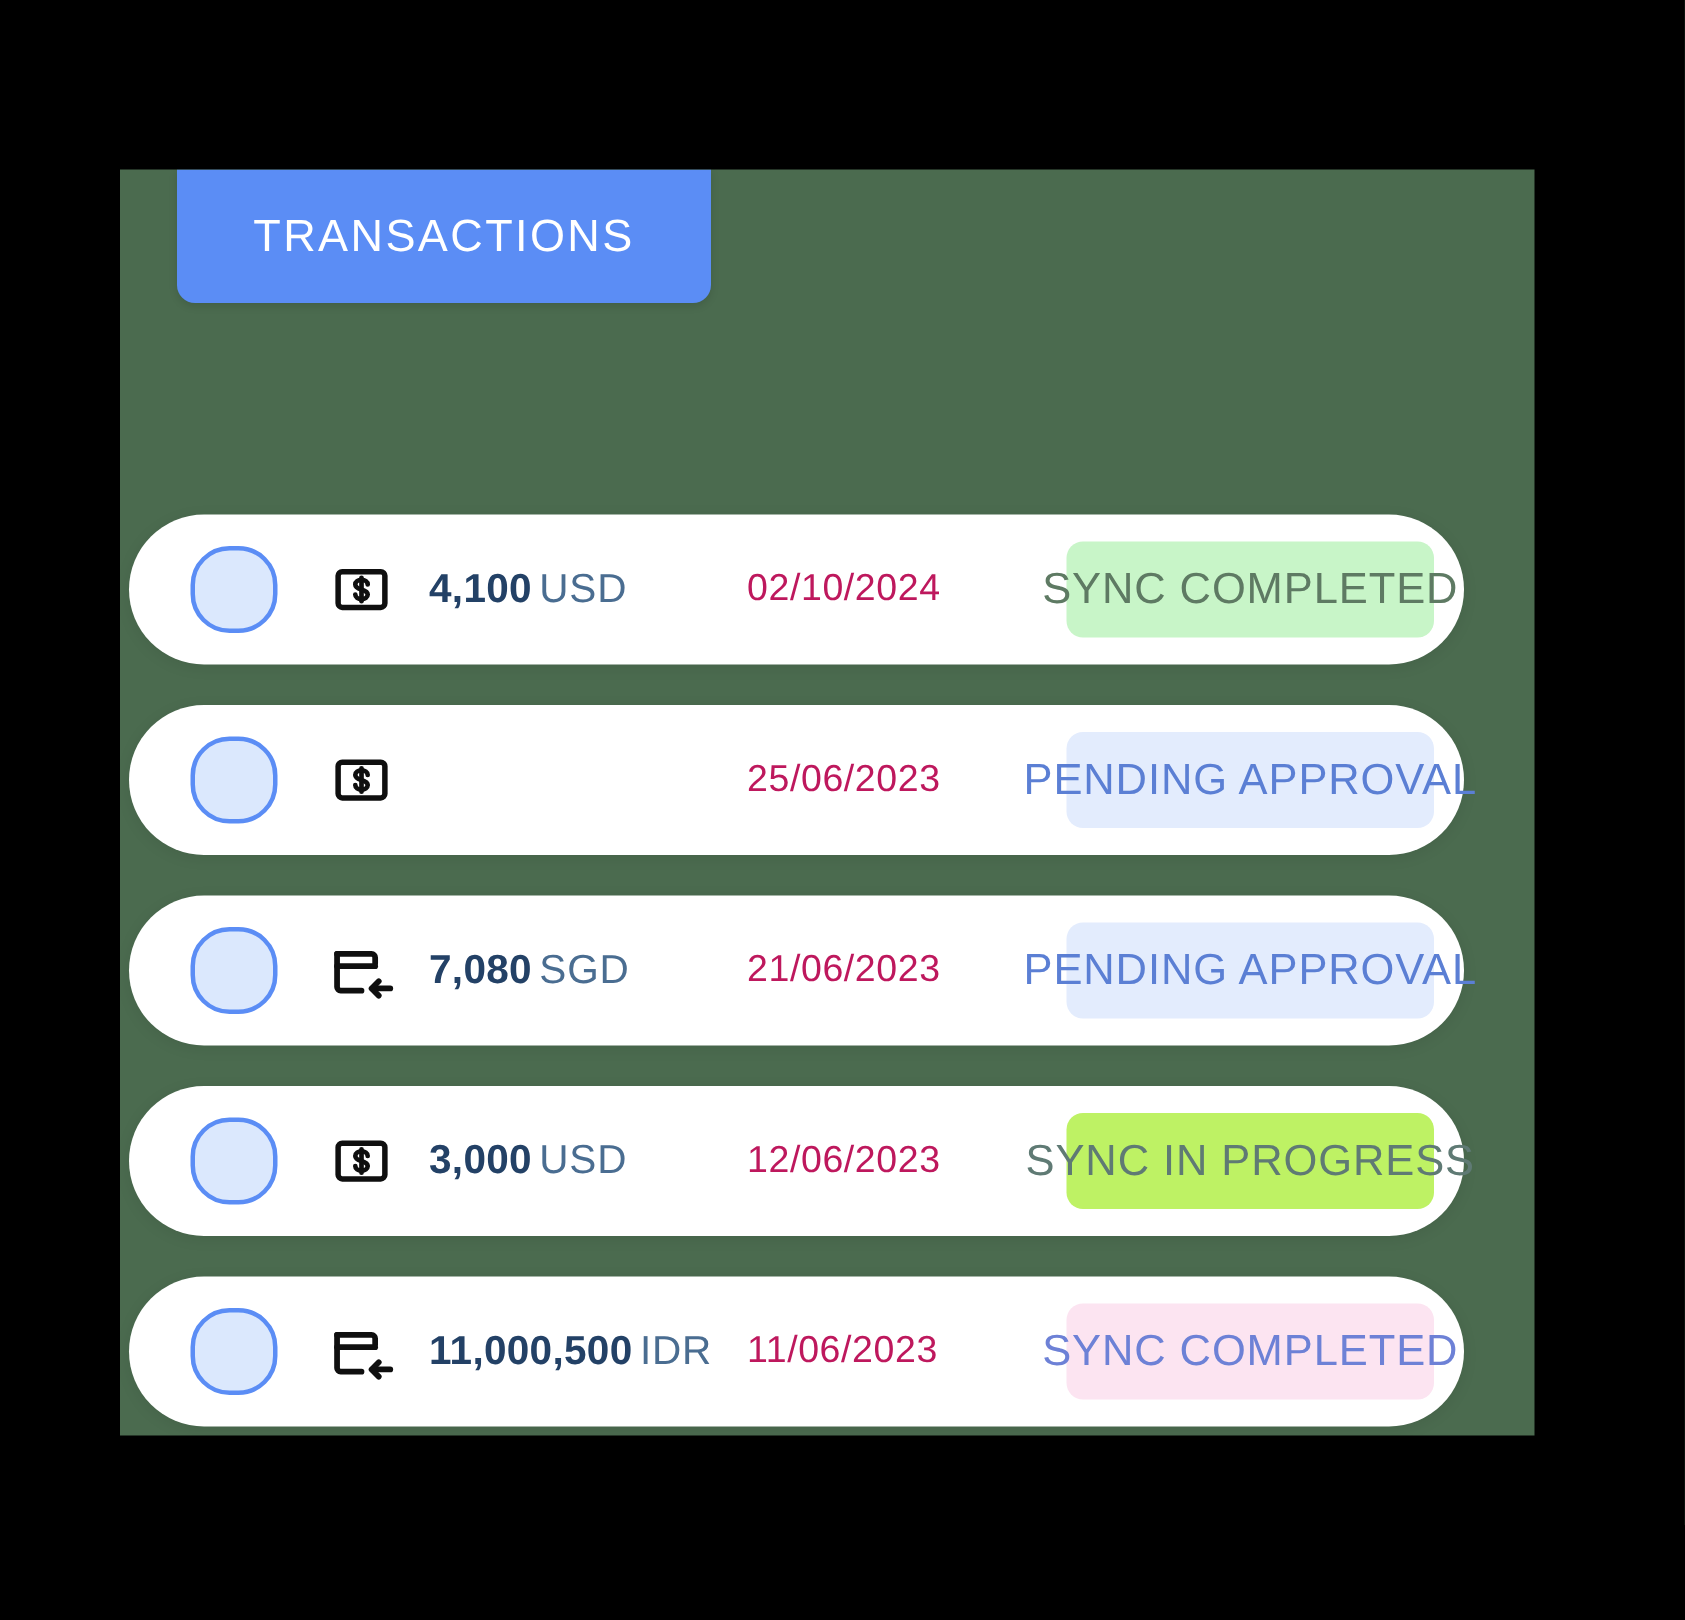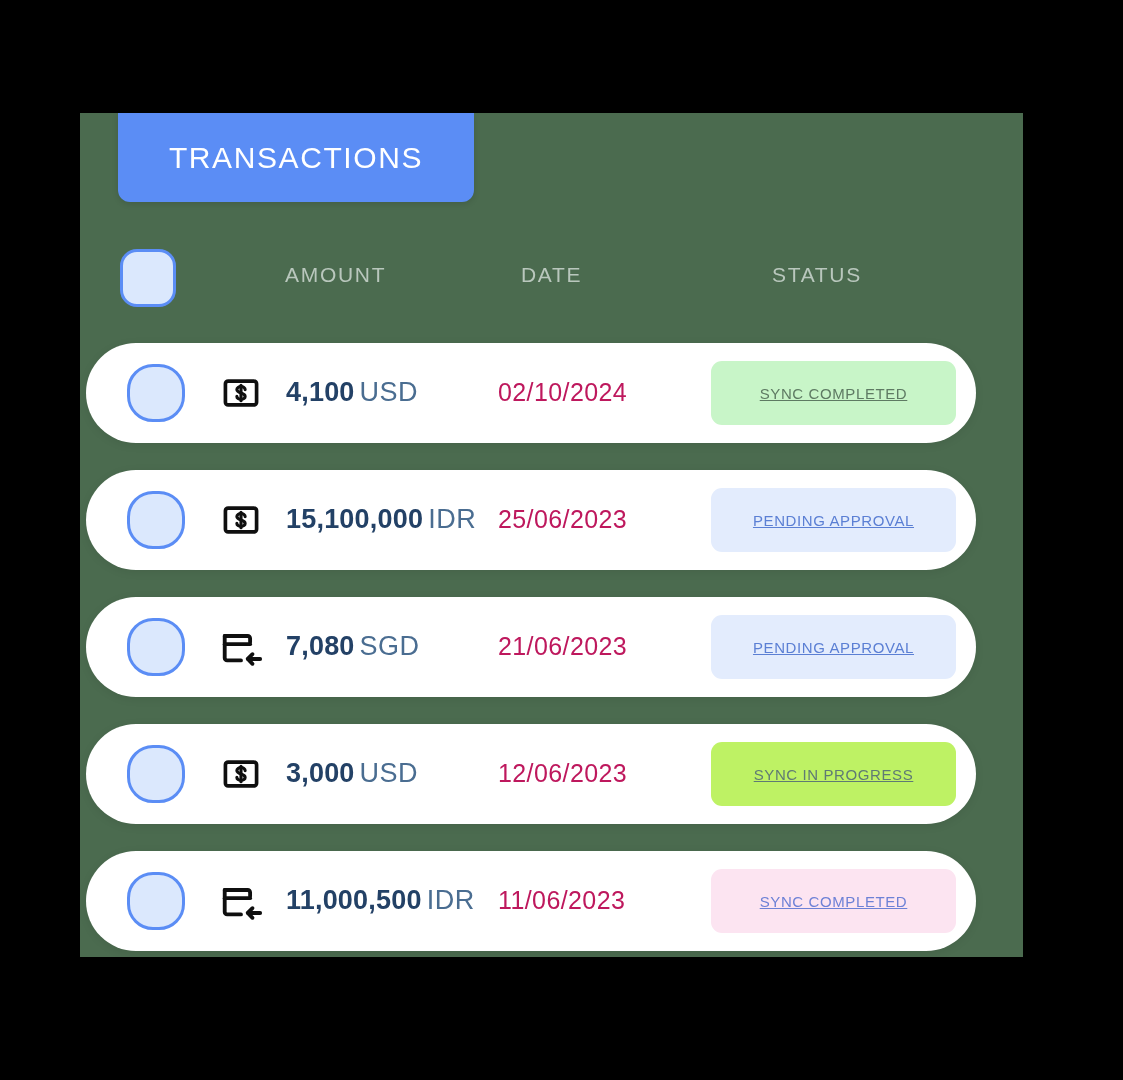--- a/index.html
+++ b/index.html
@@ -177,43 +177,36 @@
   .badge {
     position: absolute;
     left: 625px;
     top: 18px;
     width: 245px;
     height: 64px;
     border-radius: 11px;
     display: flex;
     align-items: center;
     justify-content: center;
-    font-size: 15px;
+    font-size: 29px;
     letter-spacing: 0.6px;
     white-space: nowrap;
-    text-decoration: underline;
   }
 </style>
 </head>
 <body>
 
 <div id="root">
 
   <div class="panel">
 
     <div class="tabs">
       <div class="tab tab-active">TRANSACTIONS</div>
     </div>
 
-    <div class="col-head">
-      <div class="chk chk-head"></div>
-      <div class="col-label col-amount">AMOUNT</div>
-      <div class="col-label col-date">DATE</div>
-      <div class="col-label col-status">STATUS</div>
-    </div>
 
     <div class="rows" id="rows-container">
         <div class="row">
           <div class="chk chk-row"></div>
           <div class="row-icon">
             <svg width="44" height="44" viewBox="0 0 48 48" fill="none">
               <rect x="7" y="11" width="34" height="26" rx="3" stroke="#0f0f0f" stroke-width="4"></rect>
               <path d="M24 15.5v17" stroke="#0f0f0f" stroke-width="3.4" stroke-linecap="round"></path>
               <path d="M28.5 20.3c0-2-2-3.3-4.5-3.3s-4.5 1.3-4.5 3.3 2 2.9 4.5 3.7 4.5 1.7 4.5 3.7-2 3.3-4.5 3.3-4.5-1.3-4.5-3.3" stroke="#0f0f0f" stroke-width="3.4" stroke-linecap="round" stroke-linejoin="round"></path>
             </svg>
@@ -224,21 +217,20 @@
         </div>
         <div class="row">
           <div class="chk chk-row"></div>
           <div class="row-icon">
             <svg width="44" height="44" viewBox="0 0 48 48" fill="none">
               <rect x="7" y="11" width="34" height="26" rx="3" stroke="#0f0f0f" stroke-width="4"></rect>
               <path d="M24 15.5v17" stroke="#0f0f0f" stroke-width="3.4" stroke-linecap="round"></path>
               <path d="M28.5 20.3c0-2-2-3.3-4.5-3.3s-4.5 1.3-4.5 3.3 2 2.9 4.5 3.7 4.5 1.7 4.5 3.7-2 3.3-4.5 3.3-4.5-1.3-4.5-3.3" stroke="#0f0f0f" stroke-width="3.4" stroke-linecap="round" stroke-linejoin="round"></path>
             </svg>
           </div>
-          <div class="amount"><span>15,100,000</span><span class="cur">IDR</span></div>
           <div class="date">25/06/2023</div>
           <div class="badge" style="background: rgb(227, 236, 253); color: rgb(91, 127, 212);">PENDING APPROVAL</div>
         </div>
         <div class="row">
           <div class="chk chk-row"></div>
           <div class="row-icon">
             <svg width="46" height="46" viewBox="0 0 48 48" fill="none">
               <path d="M7 12.5h24a2.5 2.5 0 0 1 2.5 2.5v4" stroke="#0f0f0f" stroke-width="4" stroke-linecap="round"></path>
               <path d="M7 12.5v23A2.5 2.5 0 0 0 9.5 38H24" stroke="#0f0f0f" stroke-width="4" stroke-linecap="round"></path>
               <path d="M7 21h26.5" stroke="#0f0f0f" stroke-width="4" stroke-linecap="round"></path>

